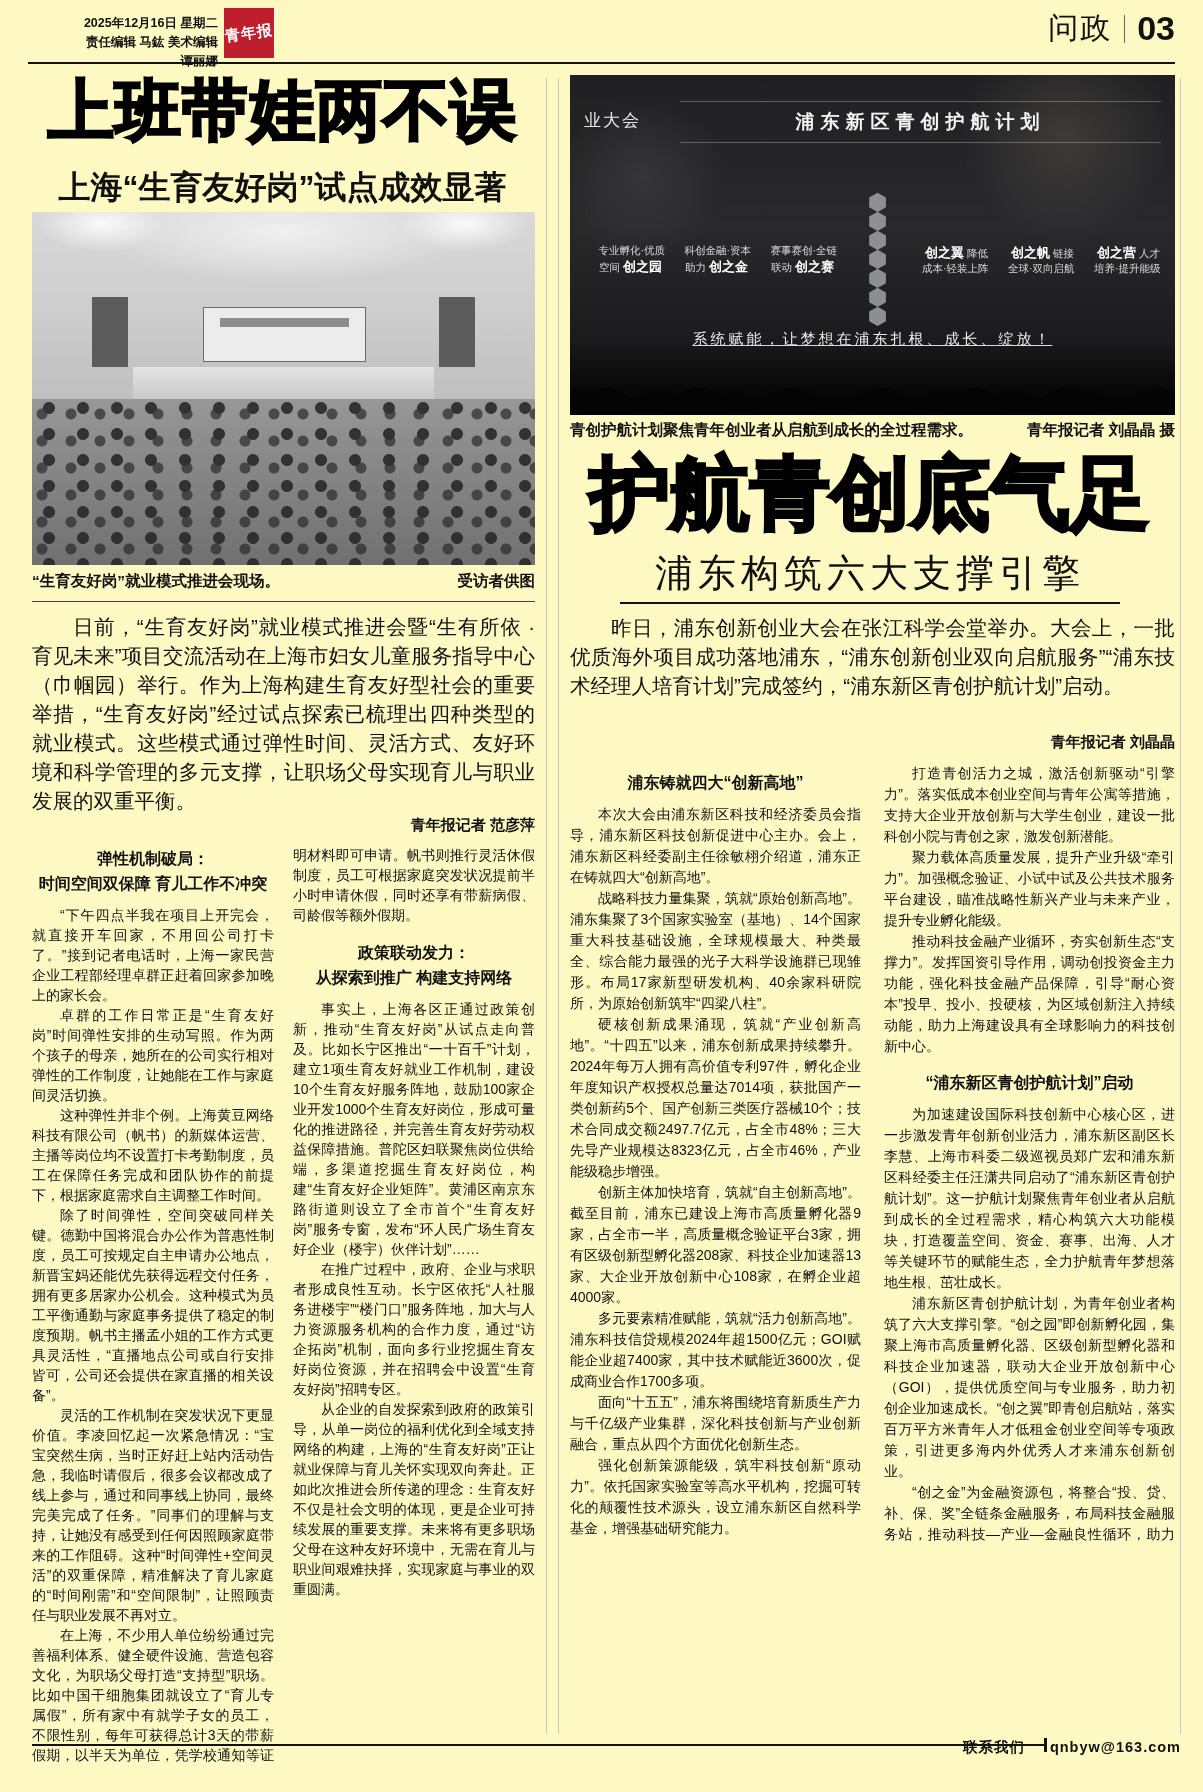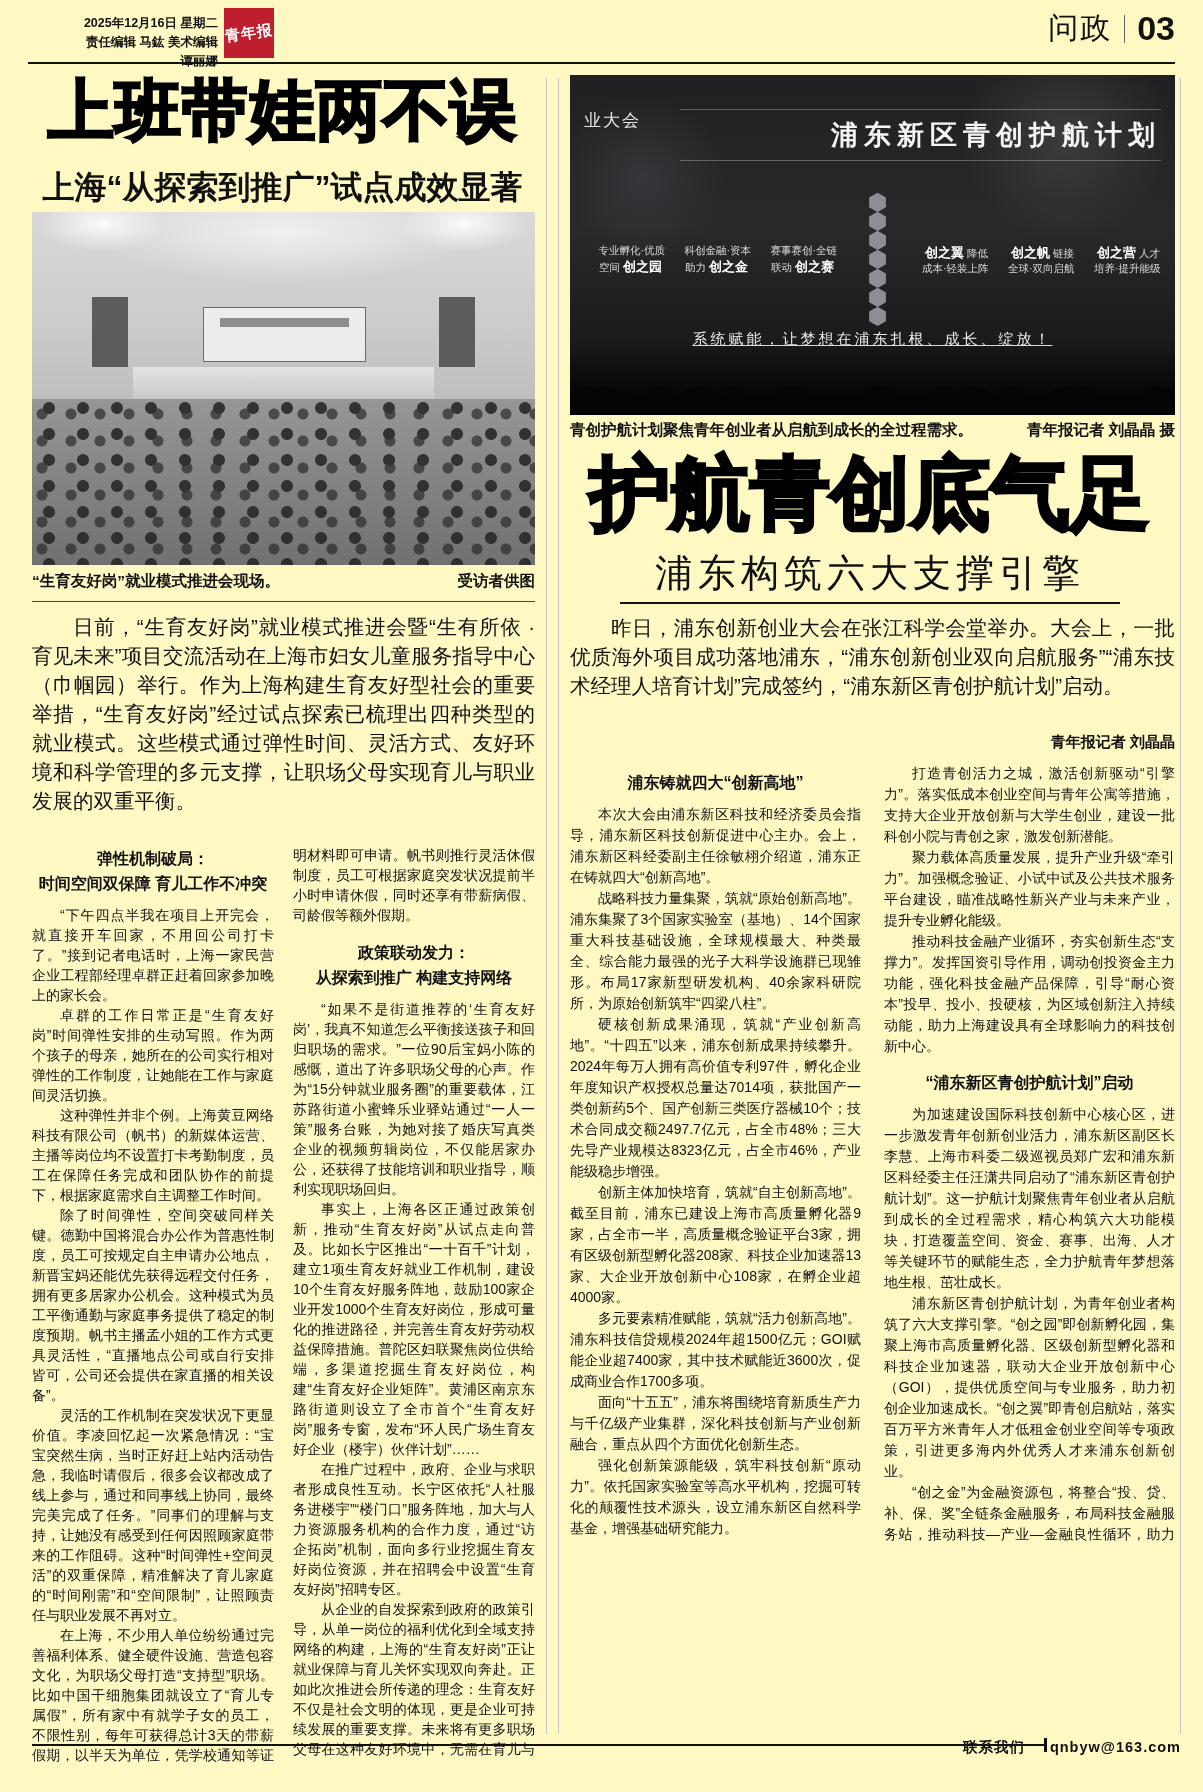--- a/index.html
+++ b/index.html
@@ -59,21 +59,21 @@
             margin:16px 0 8px;break-inside:avoid;}
   .body-text .sec-head:first-child{margin-top:2px;}
 
   
   .r-photo{left:570px;top:75px;width:605px;height:340px;color:#fff;
     background:
       radial-gradient(circle 150px at 82% 18%, rgba(130,120,105,.28), rgba(0,0,0,0) 70%),
       radial-gradient(circle 120px at 12% 30%, rgba(110,110,120,.22), rgba(0,0,0,0) 70%),
       linear-gradient(180deg,#202022 0%,#29292c 45%,#1b1b1d 78%,#121213 100%);}
   .r-corner{position:absolute;left:14px;top:34px;font-size:17px;letter-spacing:2px;color:rgba(255,255,255,.88);}
-  .r-banner{position:absolute;left:110px;right:14px;top:34px;text-align:right;font-size:27px;
+  .r-banner{position:absolute;left:110px;right:14px;top:26px;text-align:center;font-size:19px;
             font-weight:700;letter-spacing:6px;color:#f4f4f4;padding:7px 0;
             border-top:1px solid rgba(255,255,255,.28);border-bottom:1px solid rgba(255,255,255,.28);}
   .r-hexzone{position:absolute;left:24px;right:10px;top:118px;display:flex;gap:16px;
              align-items:center;justify-content:center;}
   .o-col{display:flex;flex-direction:row;gap:15px;font-size:10.5px;color:rgba(255,255,255,.82);}
   .o-col.left{text-align:right;}
   .o-col.right{text-align:left;}
   .o-col b{font-size:13px;color:#fff;margin:0 3px;}
   .hexcluster{color:#97979e;text-align:center;font-size:23px;line-height:19px;letter-spacing:4px;opacity:.92;}
   .r-slogan{position:absolute;left:0;bottom:66px;width:100%;text-align:center;font-size:15px;
@@ -122,56 +122,56 @@
     <span class="vline"></span>
     <span class="num">03</span>
   </div>
   <div class="abs header-rule"></div>
 
   <div class="abs vrule" style="left:546px;"></div>
   <div class="abs vrule" style="left:558px;"></div>
   <div class="abs vrule" style="left:1180px;"></div>
 
   <h1 class="abs l-headline" style="margin:0;">上班带娃两不误</h1>
-  <div class="abs l-sub">上海“从探索到推广”试点成效显著</div>
+  <div class="abs l-sub">上海“生育友好岗”试点成效显著</div>
 
   <div class="abs photo l-photo">
     <div class="l-ceiling"></div>
     <div class="l-banner-l"></div>
     <div class="l-banner-r"></div>
     <div class="l-screen">
         <div class="l-screen-bar"></div>
       </div>
     <div class="l-stagefloor"></div>
     <div class="l-audience"></div>
   </div>
   <div class="abs l-caption">
     <span>“生育友好岗”就业模式推进会现场。</span>
     <span>受访者供图</span>
   </div>
   <div class="abs l-rule"></div>
 
   <div class="abs l-intro">日前，“生育友好岗”就业模式推进会暨“生有所依 · 育见未来”项目交流活动在上海市妇女儿童服务指导中心（巾帼园）举行。作为上海构建生育友好型社会的重要举措，“生育友好岗”经过试点探索已梳理出四种类型的就业模式。这些模式通过弹性时间、灵活方式、友好环境和科学管理的多元支撑，让职场父母实现育儿与职业发展的双重平衡。</div>
+  <div class="abs l-byline">青年报记者 范彦萍</div>
 
   <div class="abs l-body body-text">
     <div class="sec-head">
       <div>弹性机制破局：</div>
       <div>时间空间双保障 育儿工作不冲突</div>
     </div>
     <p>“下午四点半我在项目上开完会，就直接开车回家，不用回公司打卡了。”接到记者电话时，上海一家民营企业工程部经理卓群正赶着回家参加晚上的家长会。</p>
     <p>卓群的工作日常正是“生育友好岗”时间弹性安排的生动写照。作为两个孩子的母亲，她所在的公司实行相对弹性的工作制度，让她能在工作与家庭间灵活切换。</p>
     <p>这种弹性并非个例。上海黄豆网络科技有限公司（帆书）的新媒体运营、主播等岗位均不设置打卡考勤制度，员工在保障任务完成和团队协作的前提下，根据家庭需求自主调整工作时间。</p>
     <p>除了时间弹性，空间突破同样关键。德勤中国将混合办公作为普惠性制度，员工可按规定自主申请办公地点，新晋宝妈还能优先获得远程交付任务，拥有更多居家办公机会。这种模式为员工平衡通勤与家庭事务提供了稳定的制度预期。帆书主播孟小姐的工作方式更具灵活性，“直播地点公司或自行安排皆可，公司还会提供在家直播的相关设备”。</p>
     <p>灵活的工作机制在突发状况下更显价值。李凌回忆起一次紧急情况：“宝宝突然生病，当时正好赶上站内活动告急，我临时请假后，很多会议都改成了线上参与，通过和同事线上协同，最终完美完成了任务。”同事们的理解与支持，让她没有感受到任何因照顾家庭带来的工作阻碍。这种“时间弹性+空间灵活”的双重保障，精准解决了育儿家庭的“时间刚需”和“空间限制”，让照顾责任与职业发展不再对立。</p>
     <p>在上海，不少用人单位纷纷通过完善福利体系、健全硬件设施、营造包容文化，为职场父母打造“支持型”职场。比如中国干细胞集团就设立了“育儿专属假”，所有家中有就学子女的员工，不限性别，每年可获得总计3天的带薪假期，以半天为单位，凭学校通知等证明材料即可申请。帆书则推行灵活休假制度，员工可根据家庭突发状况提前半小时申请休假，同时还享有带薪病假、司龄假等额外假期。</p>
     <div class="sec-head">
       <div>政策联动发力：</div>
       <div>从探索到推广 构建支持网络</div>
     </div>
-    <p>“如果不是街道推荐的‘生育友好岗’，我真不知道怎么平衡接送孩子和回归职场的需求。”一位90后宝妈小陈的感慨，道出了许多职场父母的心声。作为“15分钟就业服务圈”的重要载体，江苏路街道小蜜蜂乐业驿站通过“一人一策”服务台账，为她对接了婚庆写真类企业的视频剪辑岗位，不仅能居家办公，还获得了技能培训和职业指导，顺利实现职场回归。</p>
     <p>事实上，上海各区正通过政策创新，推动“生育友好岗”从试点走向普及。比如长宁区推出“一十百千”计划，建立1项生育友好就业工作机制，建设10个生育友好服务阵地，鼓励100家企业开发1000个生育友好岗位，形成可量化的推进路径，并完善生育友好劳动权益保障措施。普陀区妇联聚焦岗位供给端，多渠道挖掘生育友好岗位，构建“生育友好企业矩阵”。黄浦区南京东路街道则设立了全市首个“生育友好岗”服务专窗，发布“环人民广场生育友好企业（楼宇）伙伴计划”……</p>
     <p>在推广过程中，政府、企业与求职者形成良性互动。长宁区依托“人社服务进楼宇”“楼门口”服务阵地，加大与人力资源服务机构的合作力度，通过“访企拓岗”机制，面向多行业挖掘生育友好岗位资源，并在招聘会中设置“生育友好岗”招聘专区。</p>
     <p>从企业的自发探索到政府的政策引导，从单一岗位的福利优化到全域支持网络的构建，上海的“生育友好岗”正让就业保障与育儿关怀实现双向奔赴。正如此次推进会所传递的理念：生育友好不仅是社会文明的体现，更是企业可持续发展的重要支撑。未来将有更多职场父母在这种友好环境中，无需在育儿与职业间艰难抉择，实现家庭与事业的双重圆满。</p>
   </div>
 
   <div class="abs photo r-photo">
     <div class="r-corner">业大会</div>
     <div class="r-banner">浦东新区青创护航计划</div>
     <div class="r-hexzone">
       <div class="o-col left">

